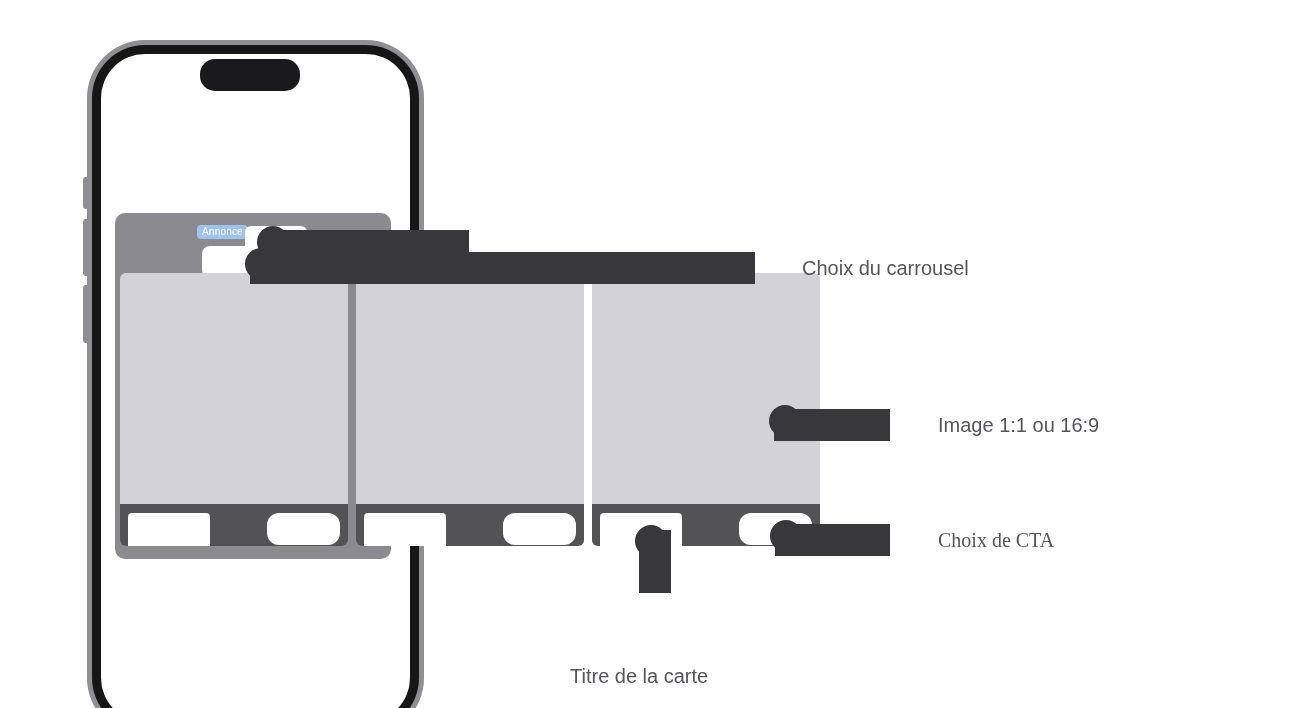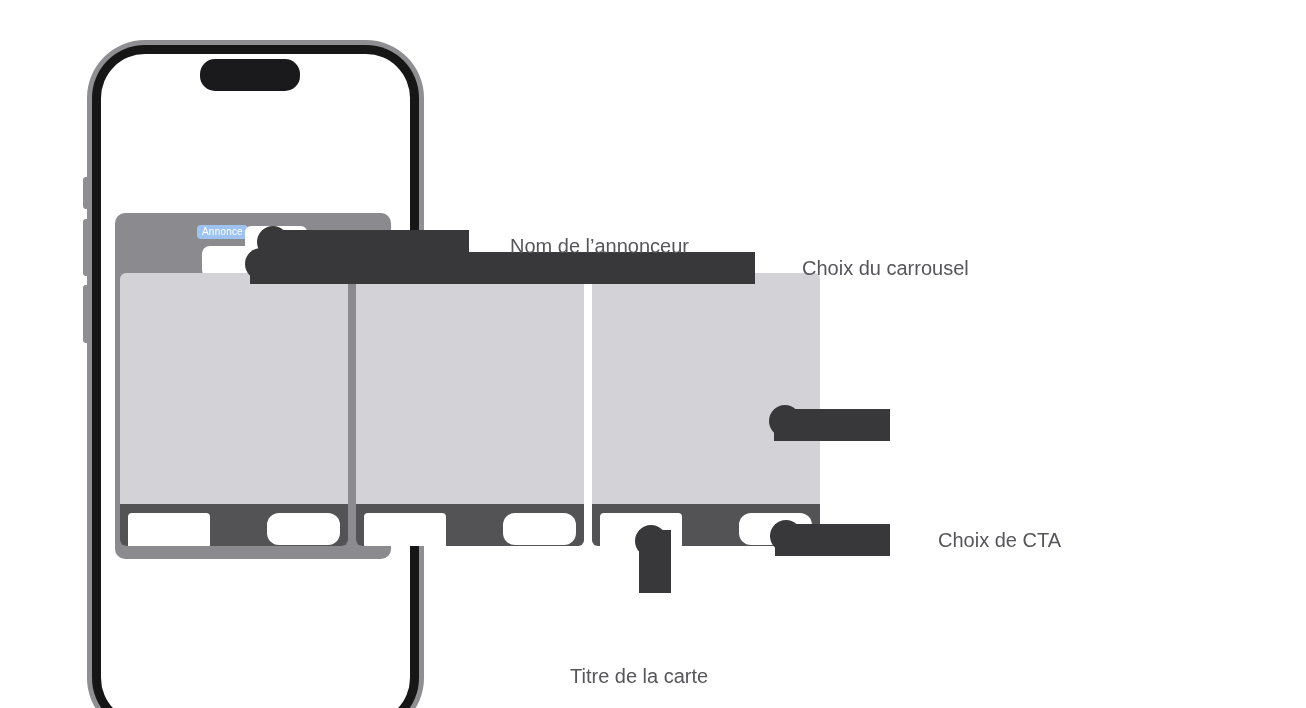--- a/index.html
+++ b/index.html
@@ -54,21 +54,21 @@
   .dot-carousel-title{left:213px;top:216px;}
   .line-carousel-title{left:218px;top:220px;width:505px;height:2px;}
   .label-carousel-title{left:754px;top:209px;}
 
   .dot-image{left:737px;top:373px;}
   .line-image{left:742px;top:377px;width:116px;height:2px;}
   .label-image{left:890px;top:366px;}
 
   .dot-cta{left:738px;top:488px;}
   .line-cta{left:743px;top:492px;width:115px;height:2px;}
-  .label-cta{left:890px;top:481px;}
+  .label-cta{left:890px;top:481px;font-family:Liberation Serif, serif;}
 
   .dot-card-title{left:603px;top:493px;}
   .line-card-title{left:607px;top:498px;width:2px;height:63px;}
   .label-card-title{left:522px;top:573px;margin-top:44px;}
 </style>
 </head>
 <body>
 
 <div class="canvas">
 
@@ -106,28 +106,28 @@
   <div class="carousel-card card-3">
     <div class="card-footer">
       <div class="title-line title-line-1"></div>
       <div class="title-line title-line-2"></div>
       <div class="cta-pill"></div>
     </div>
   </div>
 
   <div class="anno-dot dot-advertiser"></div>
   <div class="anno-line line-advertiser"></div>
-  <div class="anno-label label-advertiser">Nom de l’annonceur</div>
 
   <div class="anno-dot dot-carousel-title"></div>
   <div class="anno-line line-carousel-title"></div>
   <div class="anno-label label-carousel-title">Choix du carrousel</div>
 
   <div class="anno-dot dot-image"></div>
   <div class="anno-line line-image"></div>
+  <div class="anno-label label-image">Image 1:1 ou 16:9</div>
 
   <div class="anno-dot dot-cta"></div>
   <div class="anno-line line-cta"></div>
   <div class="anno-label label-cta">Choix de CTA</div>
 
   <div class="anno-dot dot-card-title"></div>
   <div class="anno-line line-card-title"></div>
   <div class="anno-label label-card-title">Titre de la carte</div>
 
 </div>

